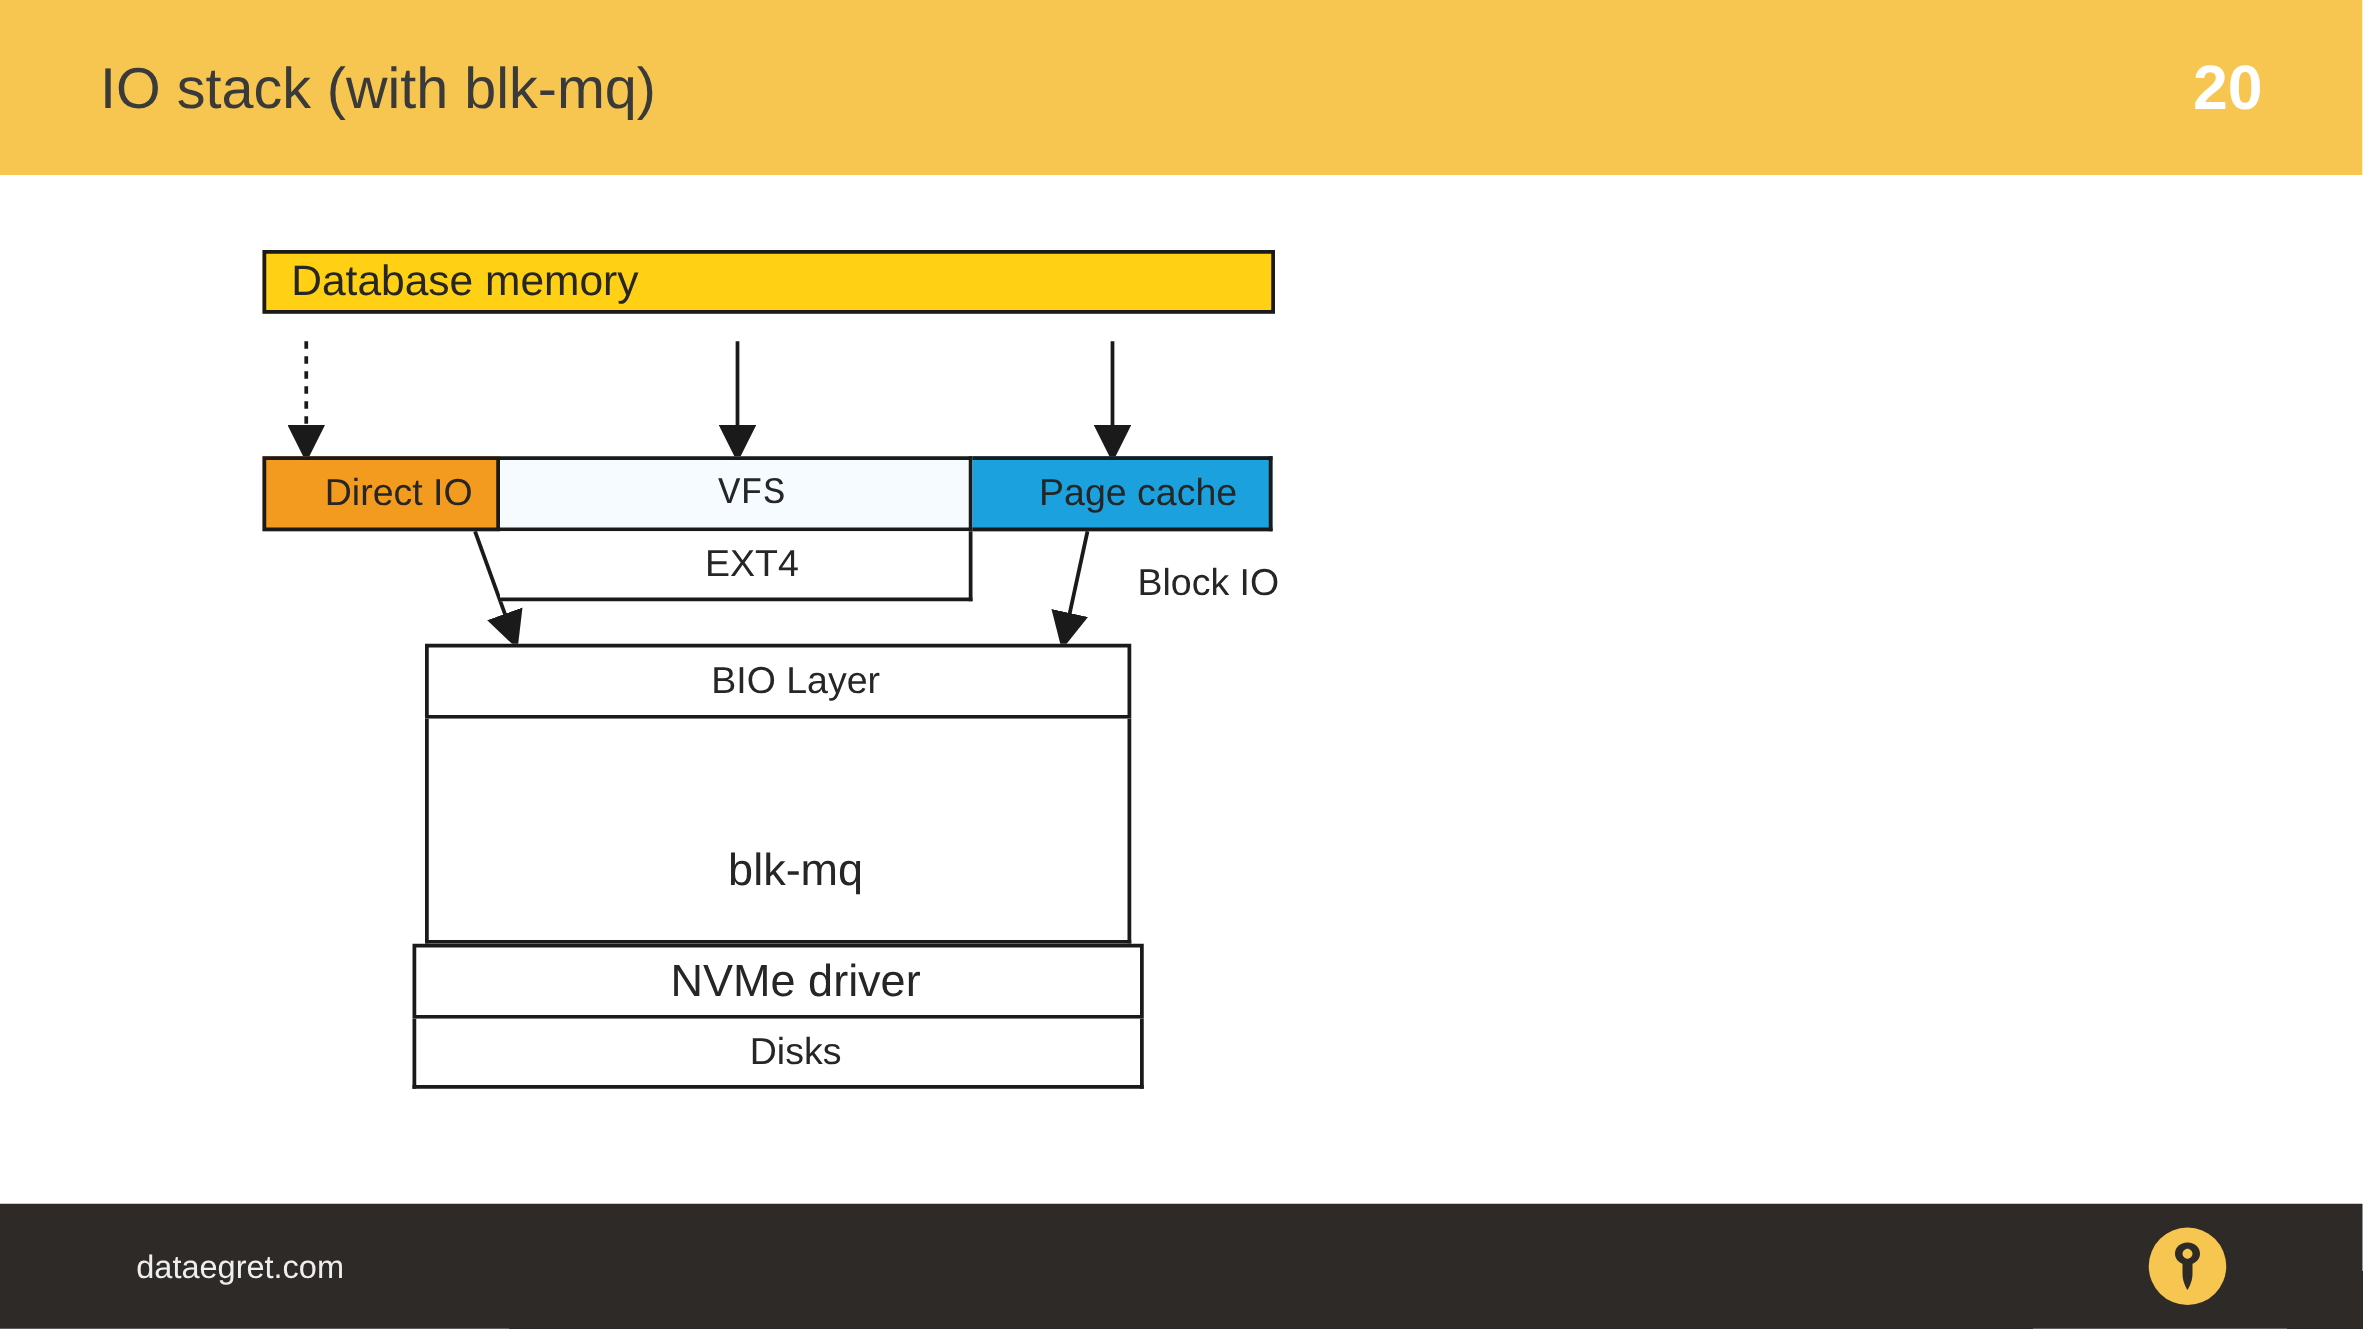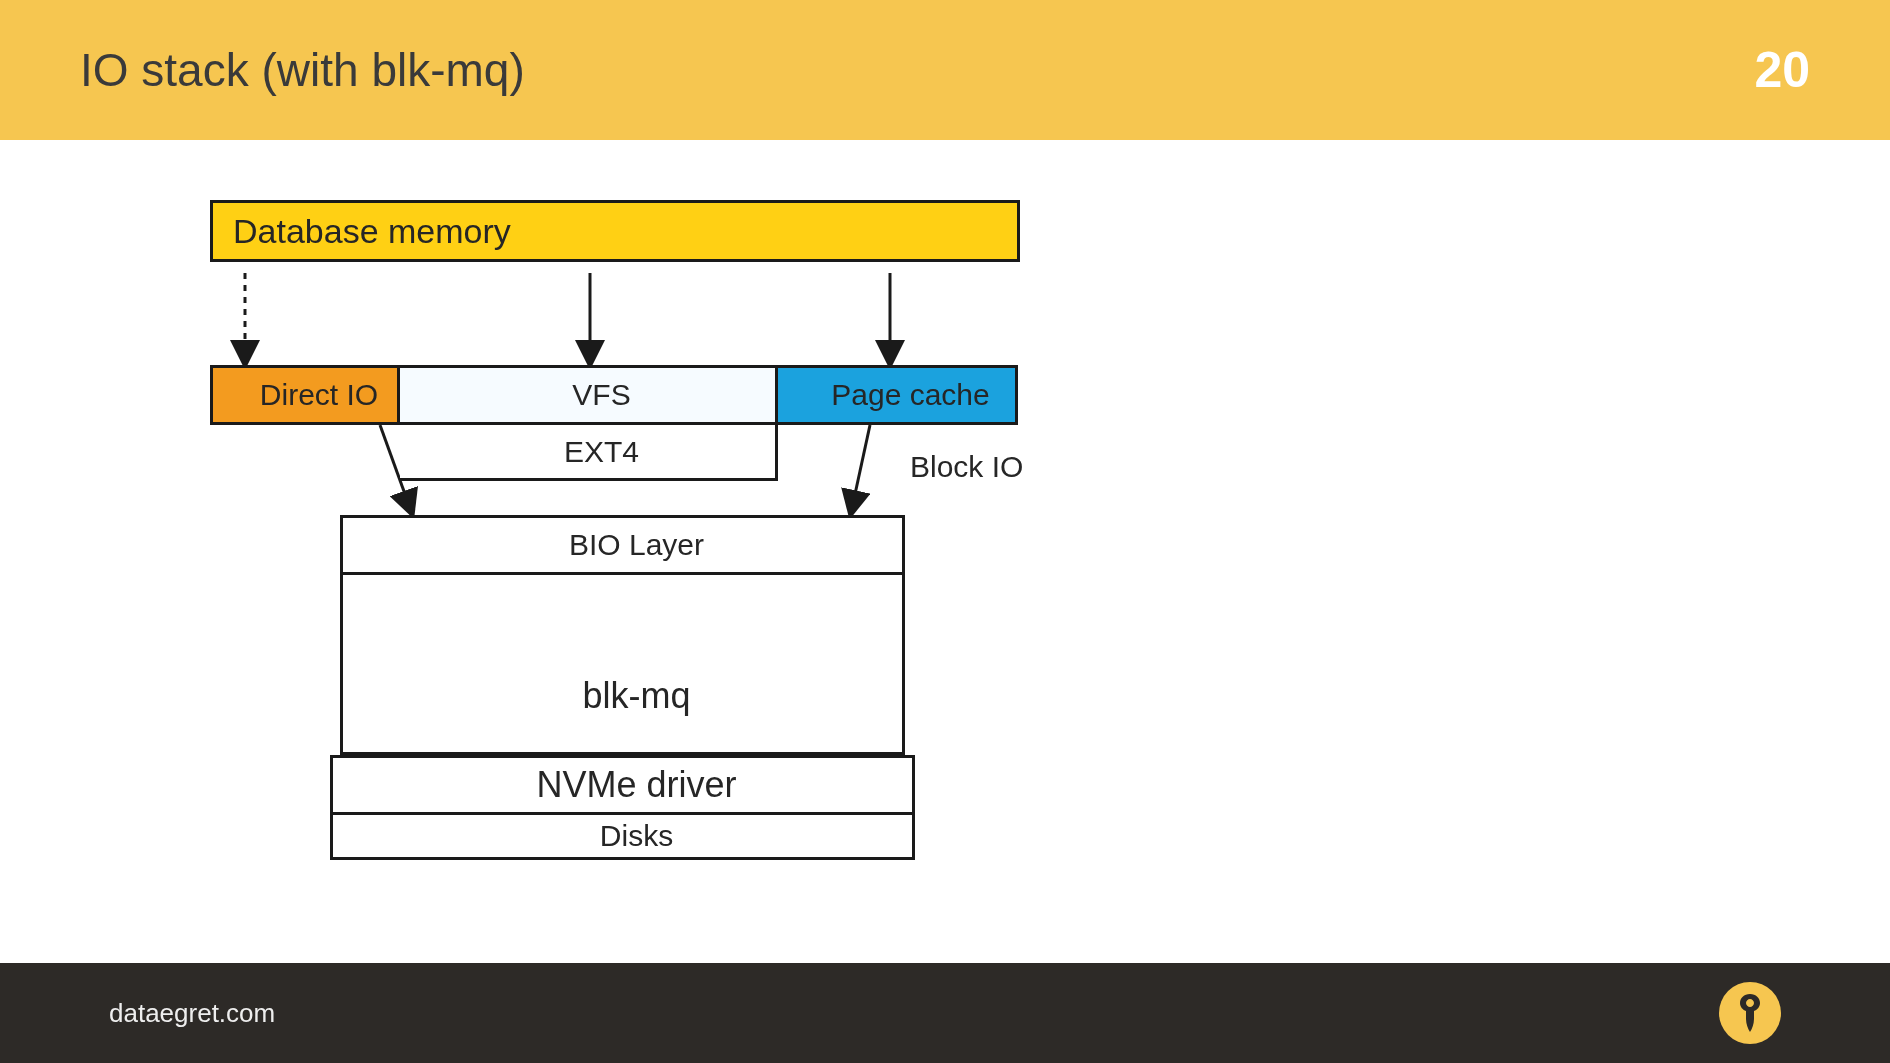--- a/index.html
+++ b/index.html
@@ -70,30 +70,30 @@
   border: 3px solid #1a1a1a;
   display: flex;
   align-items: center;
   justify-content: center;
   font-size: 30px;
   background: #fff;
   box-sizing: border-box;
   text-align: center;
   padding-left: 28px;
 }
-.box.db   { left: 0;   top: 10px;  width: 810px; height: 62px; background: #ffd014; justify-content: flex-start; padding-left: 20px; font-size: 34px; }
+.box.db   { left: 0;   top: 10px;  width: 810px; height: 51px; background: #ffd014; justify-content: flex-start; padding-left: 20px; font-size: 34px; }
 .box.dio  { left: 0;   top: 175px; width: 190px; height: 60px; background: #f39b1f; }
-.box.vfs  { left: 190px; top: 175px; width: 378px; height: 60px; background: #f6fbff; border-left: none; }
+.box.vfs  { left: 190px; top: 175px; width: 378px; height: 60px; background: #f6fbff; border-left: none; font-family: Liberation Mono, monospace; }
 .box.ext4 { left: 190px; top: 235px; width: 378px; height: 56px; border-top: none; border-left: none; }
 .box.pgc  { left: 568px; top: 175px; width: 240px; height: 60px; background: #1ba2de; border-left: none; }
 .box.bio   { left: 130px; top: 325px; width: 565px; height: 60px; }
 .box.blkmq { left: 130px; top: 385px; width: 565px; height: 180px; border-top: none; font-size: 36px; }
 .box.sched { left: 420px; top: 462px; width: 440px; height: 56px; background: #dcdcdc; }
 .box.nvme  { left: 120px; top: 565px; width: 585px; height: 60px; font-size: 36px; }
-.box.disks { left: 120px; top: 625px; width: 585px; height: 45px; border-top: none; }
+.box.disks { left: 120px; top: 625px; width: 585px; height: 56px; border-top: none; }
 
 .blkmq span { position: relative; top: 32px; }
 
 .annot {
   position: absolute;
   font-size: 30px;
 }
 svg.arrows {
   position: absolute;
   left: 0; top: 0;

